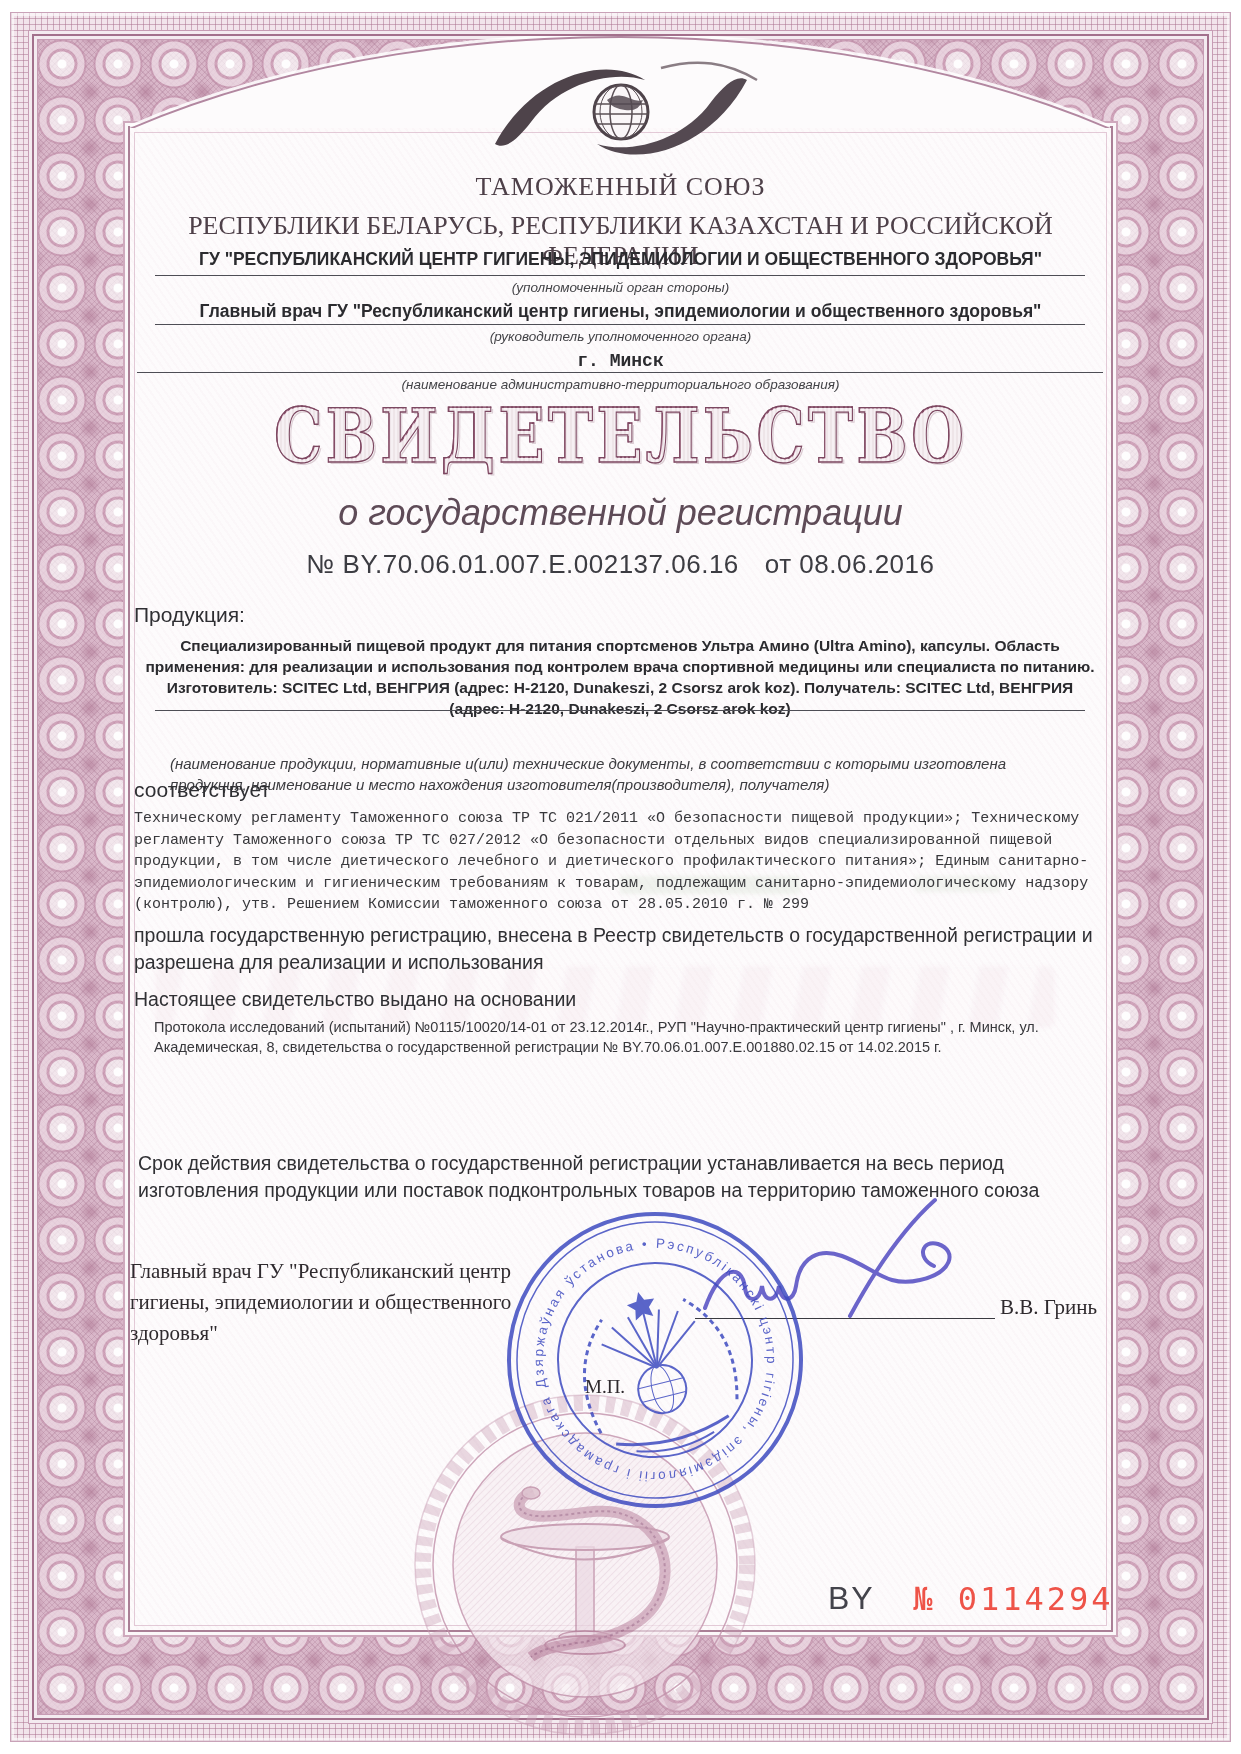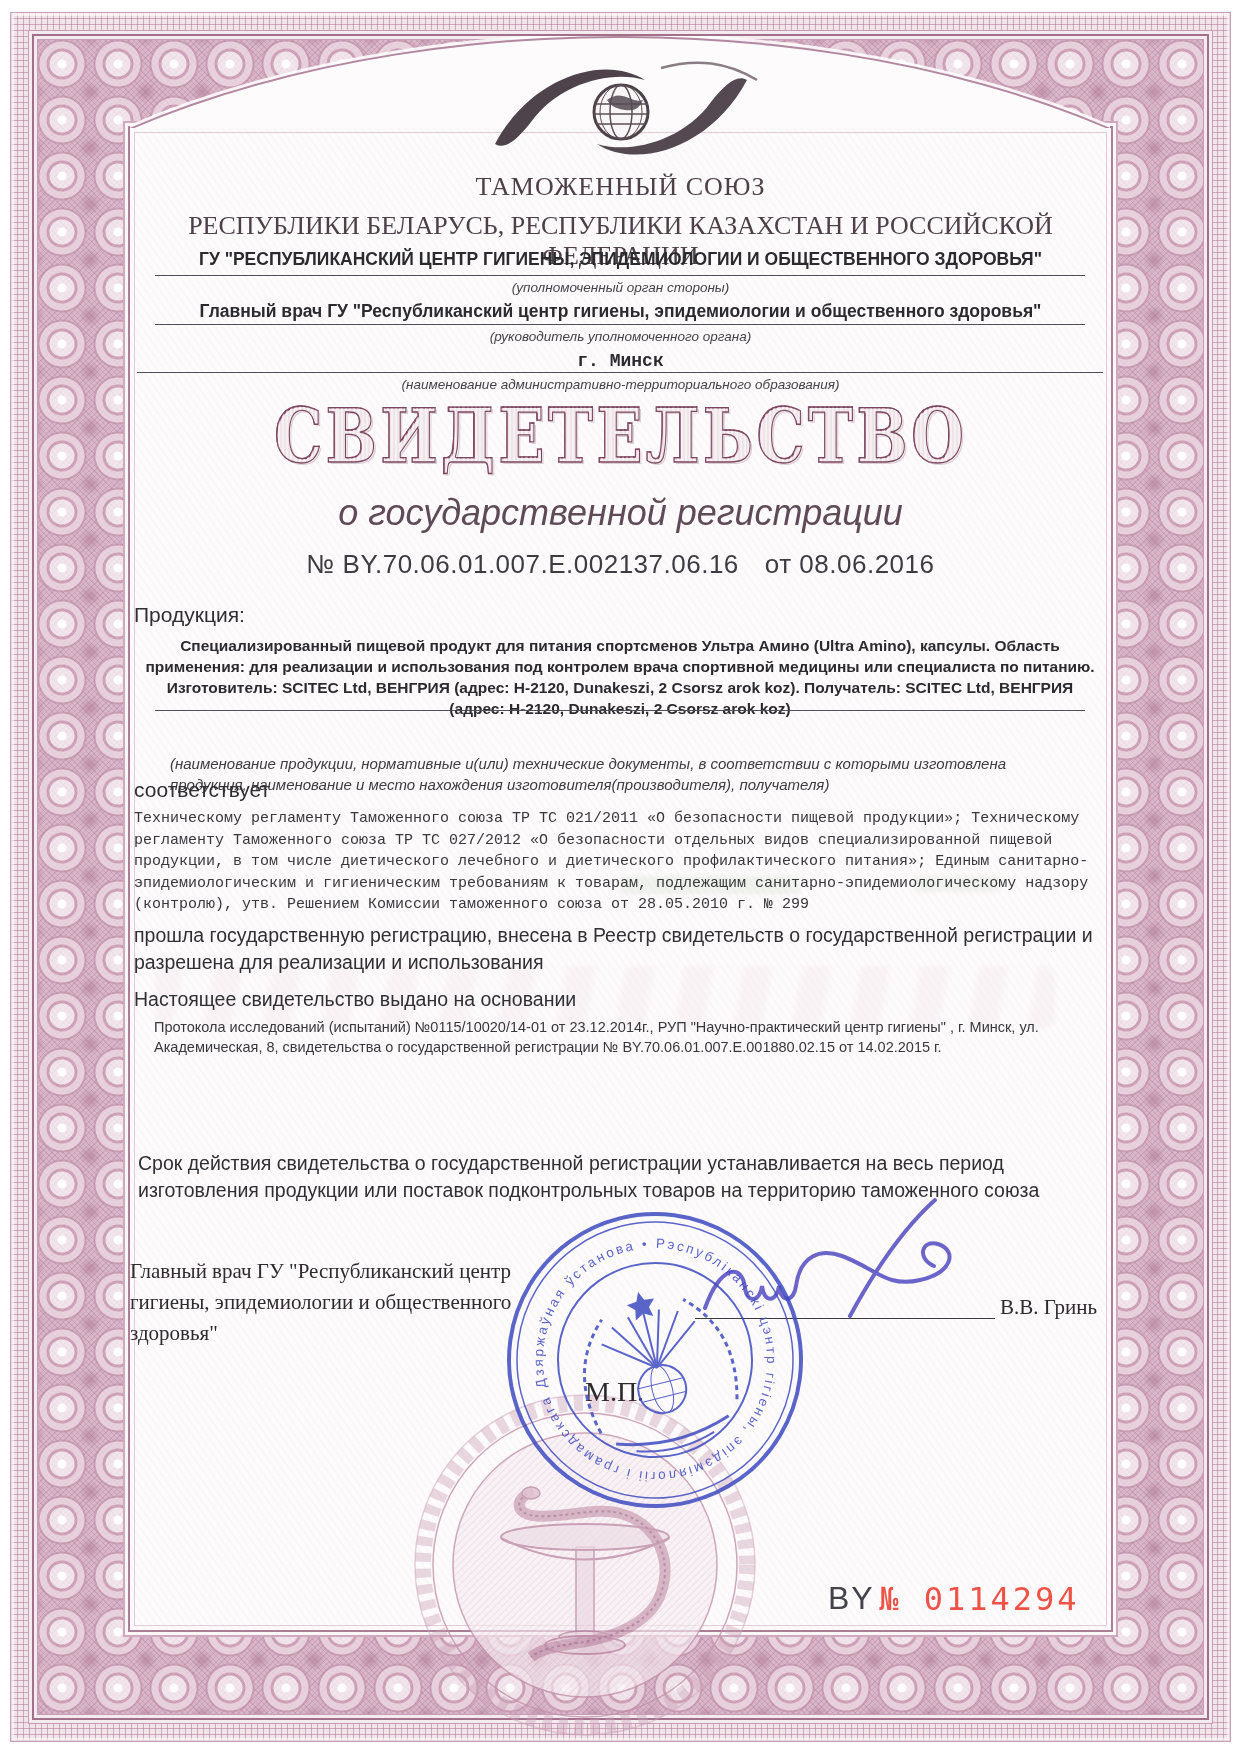--- a/index.html
+++ b/index.html
@@ -72,26 +72,26 @@
   .conf-text{top:808px;font-size:15px;line-height:21.5px;color:#38383c;z-index:6;font-family:Liberation Mono, monospace;}
   .reg-statement{top:922px;font-size:19.5px;line-height:27px;color:#303034;z-index:6;}
   .basis-label{top:988px;font-size:19.5px;color:#303034;z-index:6;}
   .basis-text{top:1017px;font-size:14.5px;line-height:20px;color:#38383c;z-index:6;padding-left:20px;}
   .validity{top:1150px;left:138px;width:950px;text-align:left;font-size:19.5px;line-height:27px;
       color:#303034;z-index:6;}
   .signer-title{top:1256px;left:130px;width:445px;text-align:left;font-size:21px;line-height:31px;
       color:#2f2a2e;z-index:8;}
   .signer-name{top:1295px;left:1000px;width:130px;font-size:21px;color:#2f2a2e;z-index:8;}
   .sig-line{top:1318px;left:695px;width:300px;border-top:1.5px solid #3a3a40;z-index:7;}
-  .mp{top:1376px;left:585px;font-size:28px;color:#2f2a2e;z-index:8;}
+  .mp{top:1376px;left:585px;font-size:19px;color:#2f2a2e;z-index:8;}
 
   .serial{top:1580px;left:828px;z-index:8;white-space:nowrap;}
   .serial .by{font-size:32px;color:#43434b;letter-spacing:2px;vertical-align:top;}
   .serial .num{font-family:"DejaVu Sans Mono","Liberation Mono",monospace;font-size:32px;
-      color:#ee5348;letter-spacing:3px;}
+      color:#ee5348;letter-spacing:3px;margin-left:34px;}
 
   
   .ghost-band{position:absolute;left:155px;top:966px;width:900px;height:62px;z-index:5;opacity:.55;
       filter:blur(2px);border-radius:8px;
       background:repeating-linear-gradient(100deg, rgba(207,146,173,.13) 0 28px, rgba(207,146,173,.02) 28px 58px);}
   .ghost-g1{position:absolute;left:620px;top:876px;width:180px;height:18px;z-index:5;
       background:rgba(170,200,160,.16);filter:blur(2px);}
   .ghost-g2{position:absolute;left:915px;top:876px;width:85px;height:16px;z-index:5;
       background:rgba(170,200,160,.14);filter:blur(2px);}
 

